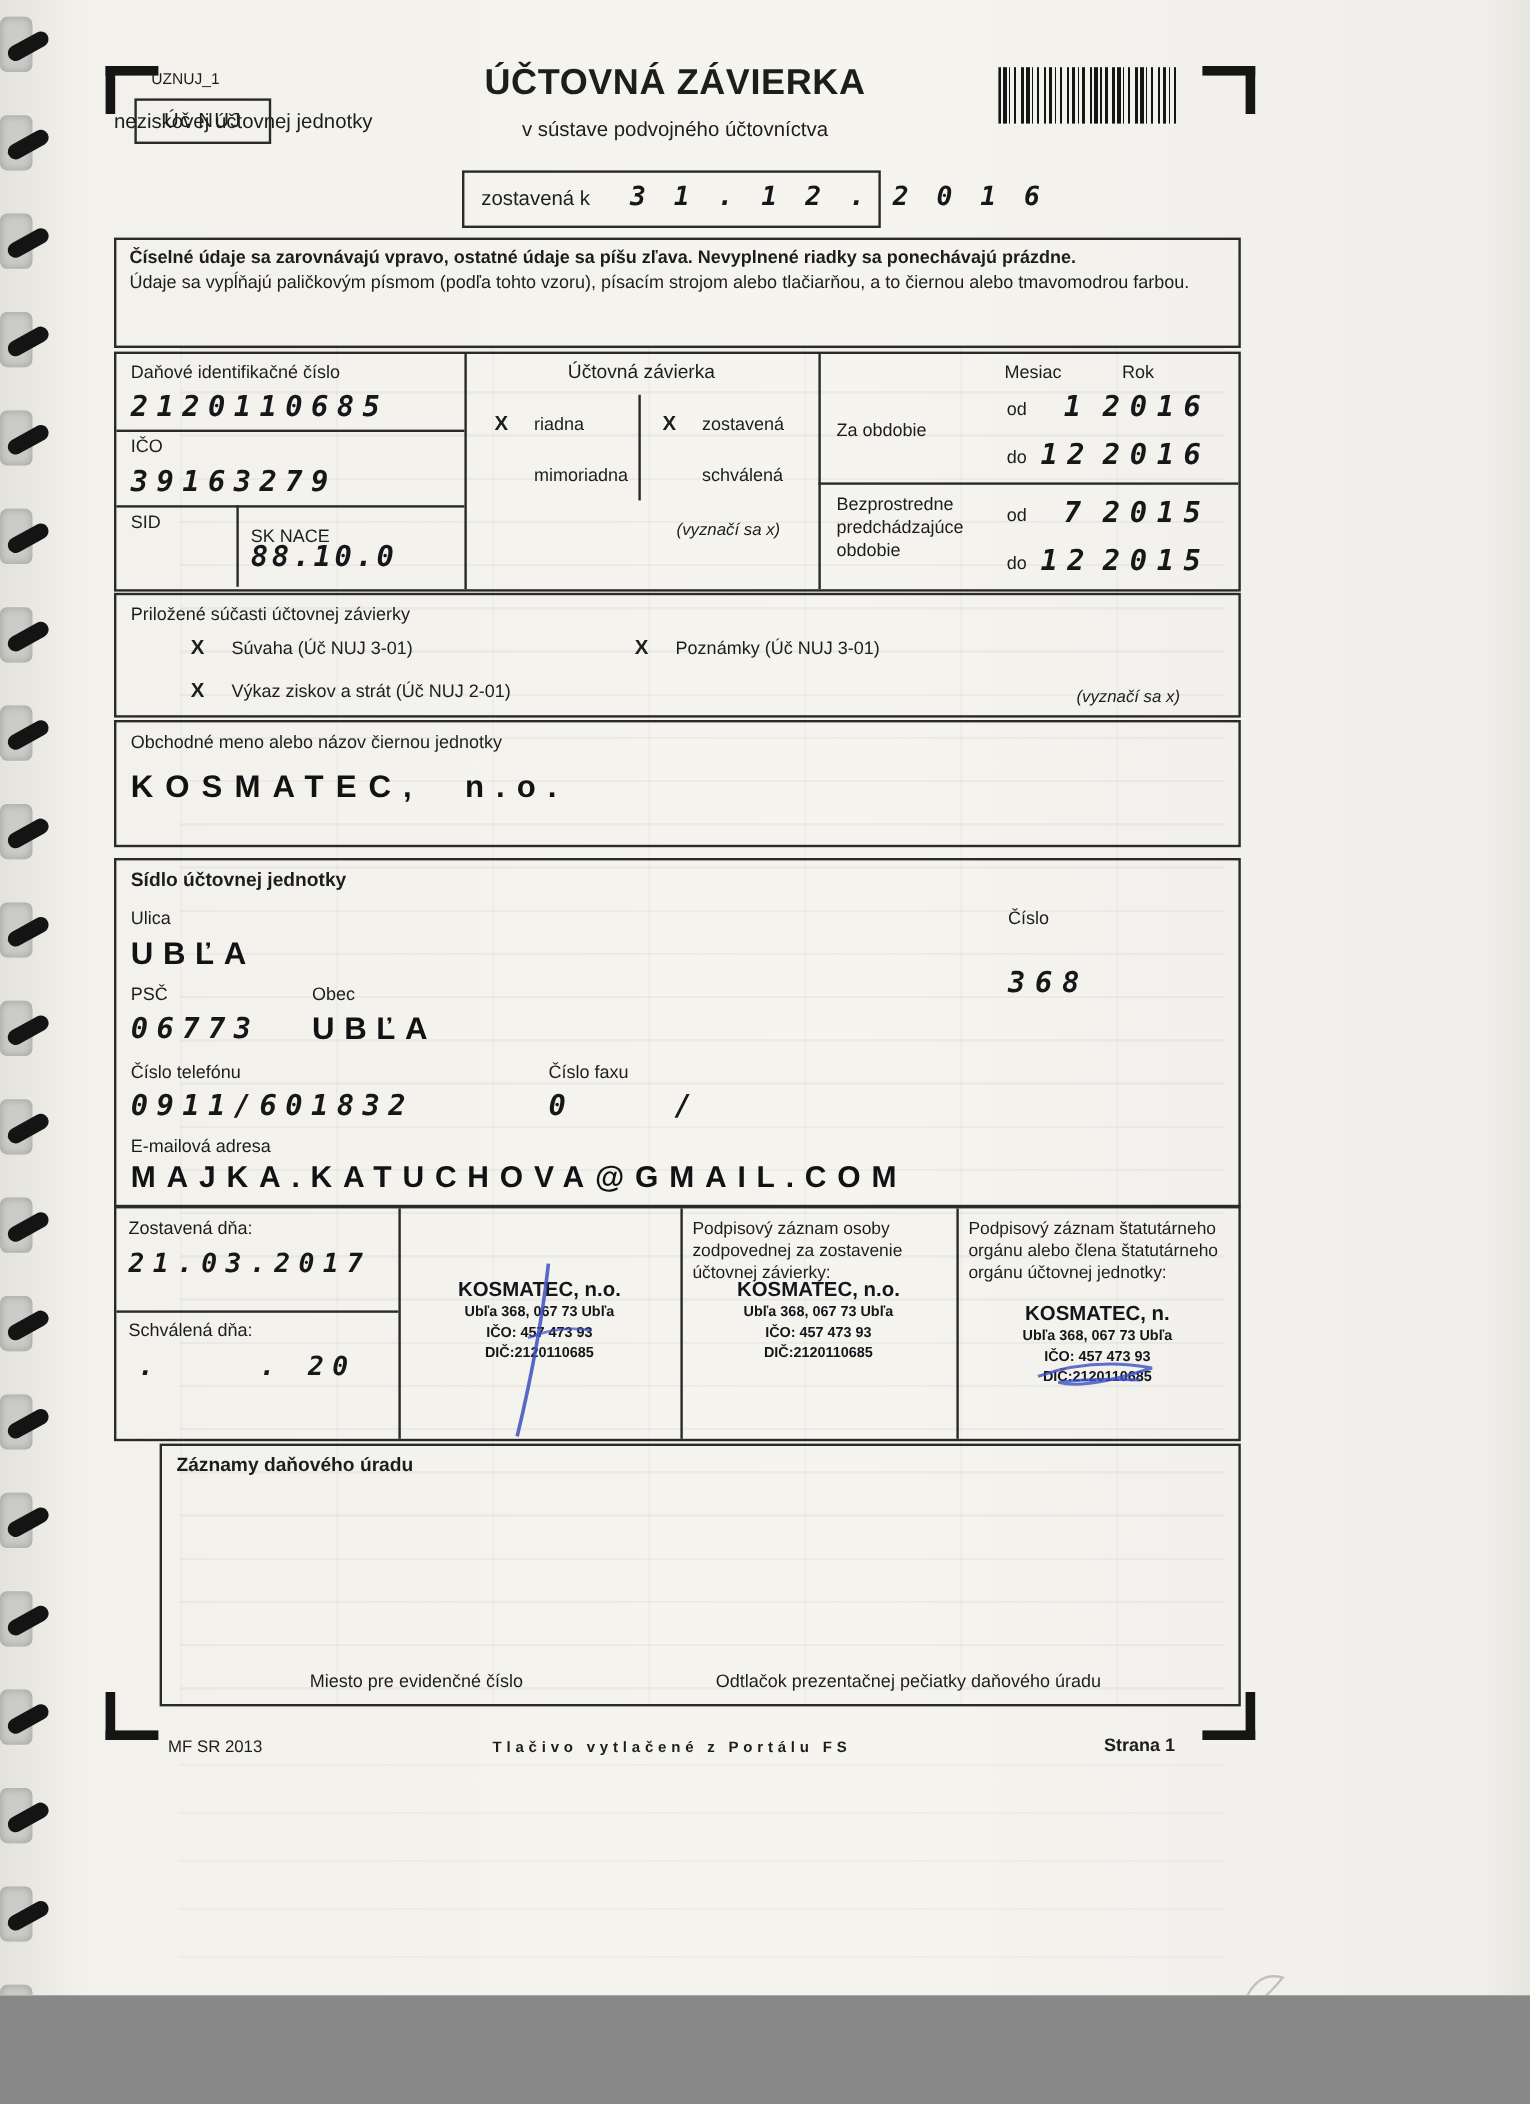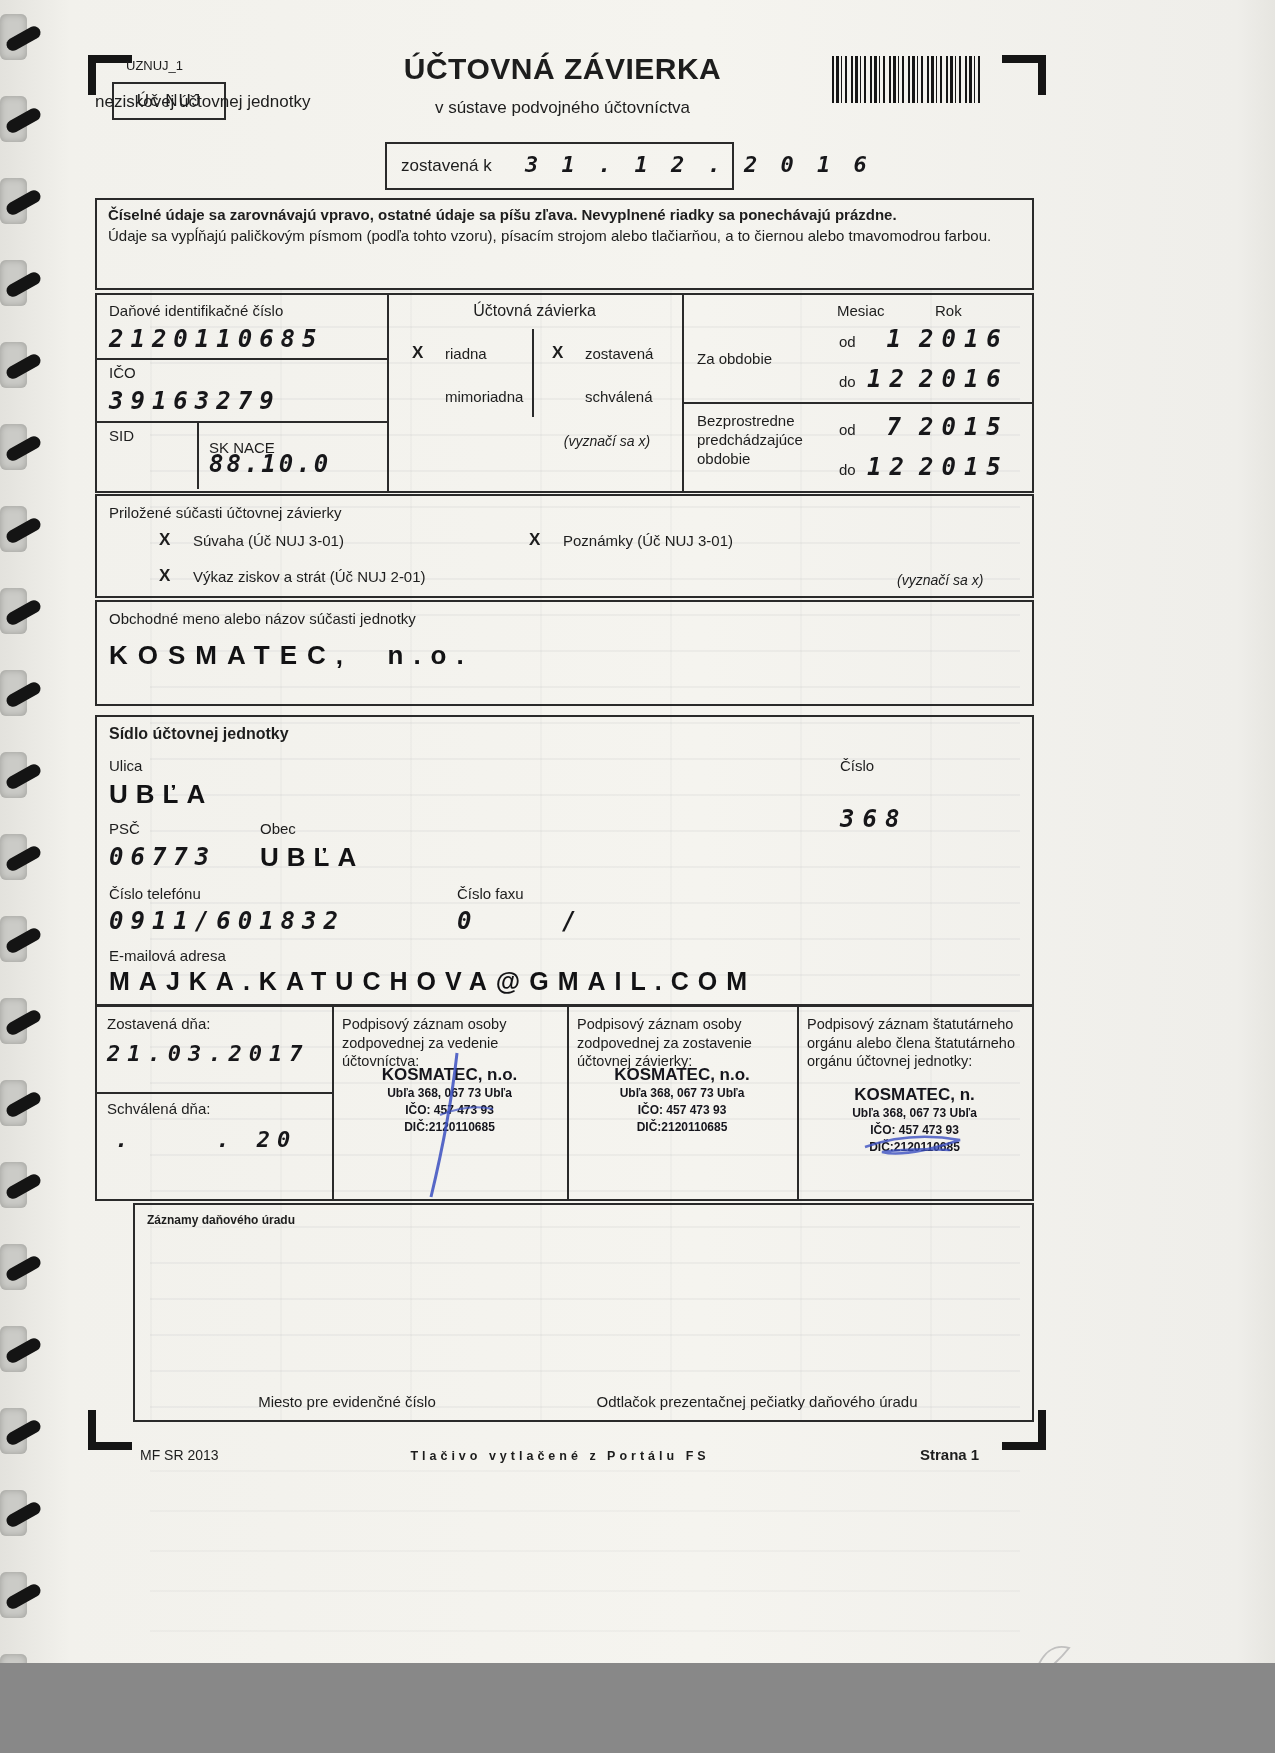--- a/index.html
+++ b/index.html
@@ -210,21 +210,21 @@
     <div class="abs xmark" style="left:62px;top:34px;">X</div>
     <div class="abs lbl" style="left:96px;top:36px;">Súvaha (Úč NUJ 3-01)</div>
     <div class="abs xmark" style="left:432px;top:34px;">X</div>
     <div class="abs lbl" style="left:466px;top:36px;">Poznámky (Úč NUJ 3-01)</div>
     <div class="abs xmark" style="left:62px;top:70px;">X</div>
     <div class="abs lbl" style="left:96px;top:72px;">Výkaz ziskov a strát (Úč NUJ 2-01)</div>
     <div class="abs lbl-s it" style="left:800px;top:76px;">(vyznačí sa x)</div>
   </div>
 
   <div class="box bn">
-    <div class="abs lbl" style="left:12px;top:8px;">Obchodné meno alebo názov súčasti jednotky</div>
+    <div class="abs lbl" style="left:12px;top:8px;">Obchodné meno alebo názov čiernou jednotky</div>
     <div class="abs block bls10" style="left:12px;top:38px;">KOSMATEC,  n.o.</div>
   </div>
 
   <div class="box addr">
     <div class="abs lbl bold" style="left:12px;top:8px;font-size:16px;">Sídlo účtovnej jednotky</div>
 
     <div class="abs lbl" style="left:12px;top:40px;">Ulica</div>
     <div class="abs block bls8" style="left:12px;top:62px;">UBĽA</div>
     <div class="abs lbl" style="left:743px;top:40px;">Číslo</div>
     <div class="abs typed ls8" style="left:743px;top:44px;margin-top:44px;">368</div>
@@ -248,21 +248,20 @@
     <div class="vl" style="left:235px;top:0;height:192px;"></div>
     <div class="vl" style="left:470px;top:0;height:192px;"></div>
     <div class="vl" style="left:700px;top:0;height:192px;"></div>
     <div class="hl" style="left:0;top:85px;width:235px;"></div>
 
     <div class="abs lbl" style="left:10px;top:8px;">Zostavená dňa:</div>
     <div class="abs typed t22 ls7" style="left:10px;top:34px;">21.03.2017</div>
     <div class="abs lbl" style="left:10px;top:93px;">Schválená dňa:</div>
     <div class="abs typed t22 ls7" style="left:18px;top:120px;">.    . 20</div>
 
-    <div class="abs sig-lbl" style="left:245px;top:8px;width:212px;">Podpisový záznam osoby zodpovednej za vedenie účtovníctva:</div>
     <div class="stamp" style="left:235px;top:58px;">
       <div class="s1">KOSMATEC, n.o.</div>
       <div class="s2">Ubľa 368, 067 73 Ubľa</div>
       <div class="s2">IČO: 457 473 93</div>
       <div class="s2">DIČ:2120110685</div>
     </div>
 
     <div class="abs sig-lbl" style="left:480px;top:8px;width:210px;">Podpisový záznam osoby zodpovednej za zostavenie účtovnej závierky:</div>
     <div class="stamp" style="left:470px;top:58px;width:230px;">
       <div class="s1">KOSMATEC, n.o.</div>
@@ -280,21 +279,21 @@
     </div>
   </div>
 
   <svg class="pen" width="935" height="200" viewBox="0 0 935 200">
     <path d="M362,48 C358,85 352,125 336,192" stroke="#3b4fc0" stroke-width="3" fill="none" opacity="0.85"></path>
     <path d="M345,110 C360,104 380,100 398,104" stroke="#3b4fc0" stroke-width="2.2" fill="none" opacity="0.7"></path>
     <path d="M770,142 q45,-16 95,-7 q-55,18 -78,12 q30,-4 68,-2" stroke="#3b4fc0" stroke-width="2.5" fill="none" opacity="0.8"></path>
   </svg>
 
   <div class="box tax">
-    <div class="abs lbl bold" style="left:12px;top:8px;font-size:12px;">Záznamy daňového úradu</div>
+    <div class="abs lbl bold" style="left:12px;top:8px;font-size:16px;">Záznamy daňového úradu</div>
     <div class="abs lbl" style="left:212px;top:188px;transform:translateX(-50%);">Miesto pre evidenčné číslo</div>
     <div class="abs lbl" style="left:622px;top:188px;transform:translateX(-50%);">Odtlačok prezentačnej pečiatky daňového úradu</div>
   </div>
 
   <div class="abs f-left">MF SR 2013</div>
   <div class="abs f-center">Tlačivo vytlačené z Portálu FS</div>
   <div class="abs f-right">Strana 1</div>
 
   <svg class="pencil" width="60" height="50" viewBox="0 0 60 50">
     <path d="M12,38 C20,20 30,14 44,18 C36,28 28,36 18,42" stroke="#6a6a70" stroke-width="2" fill="none"></path>

